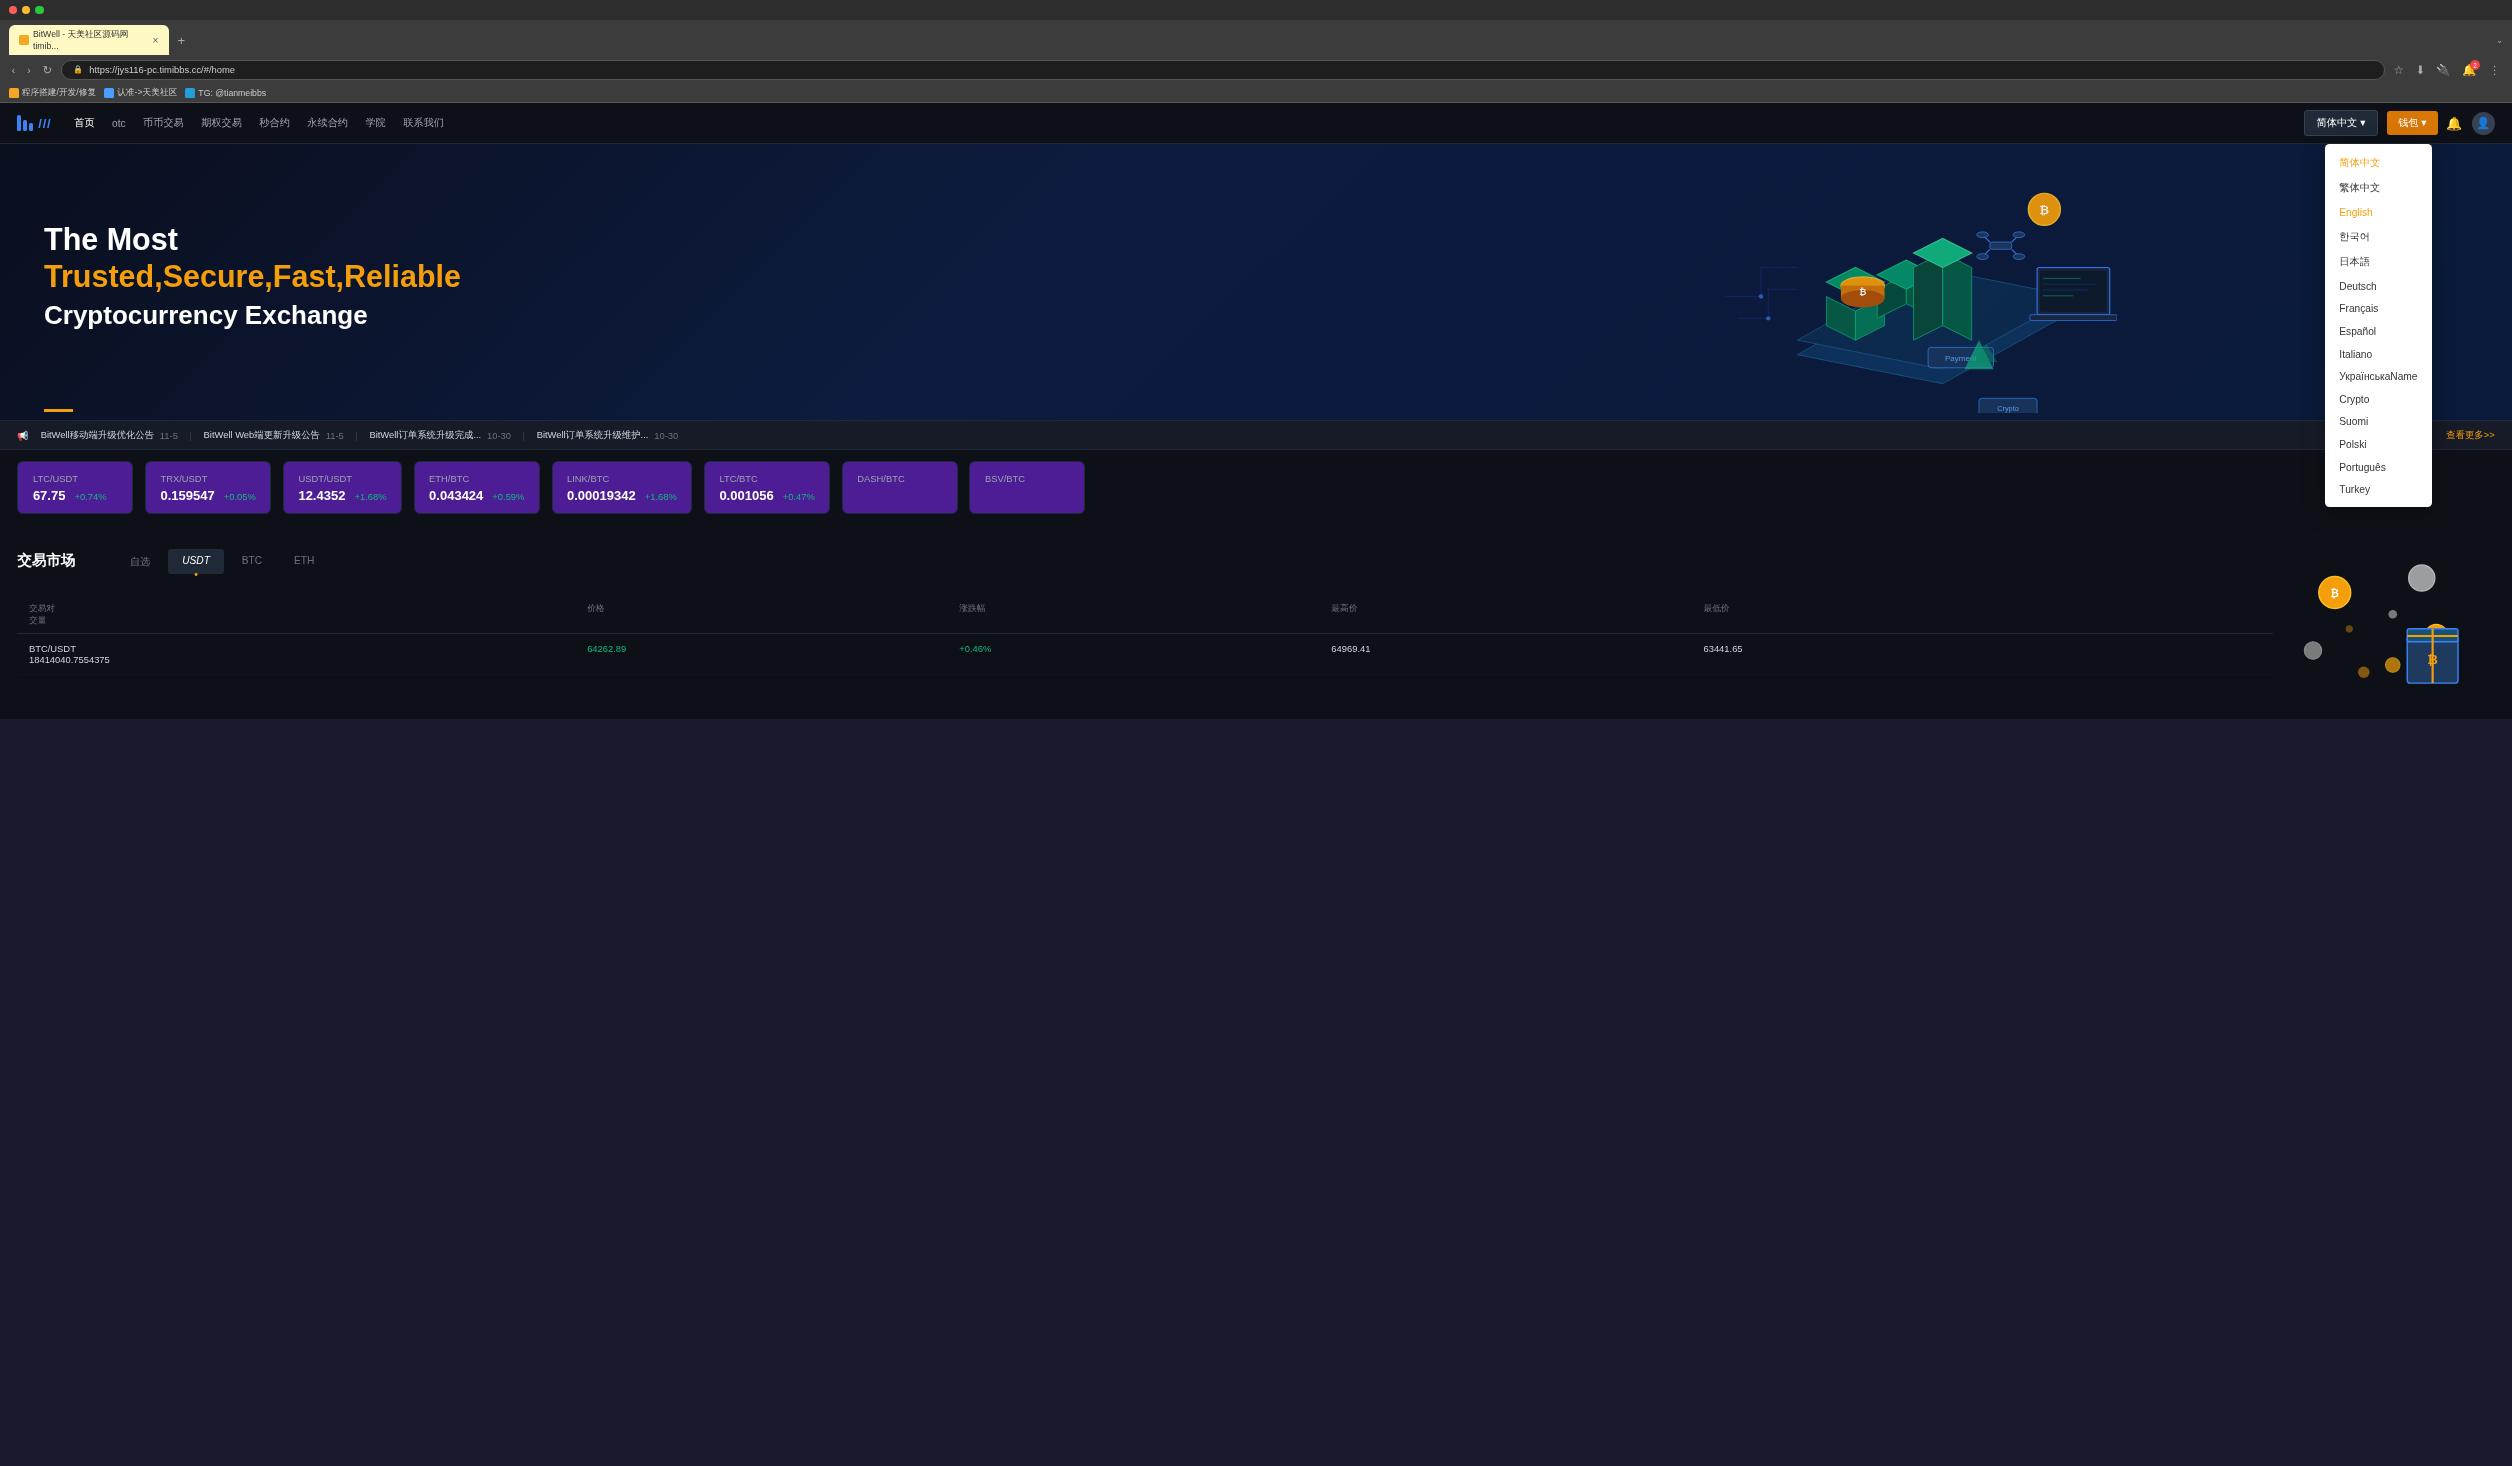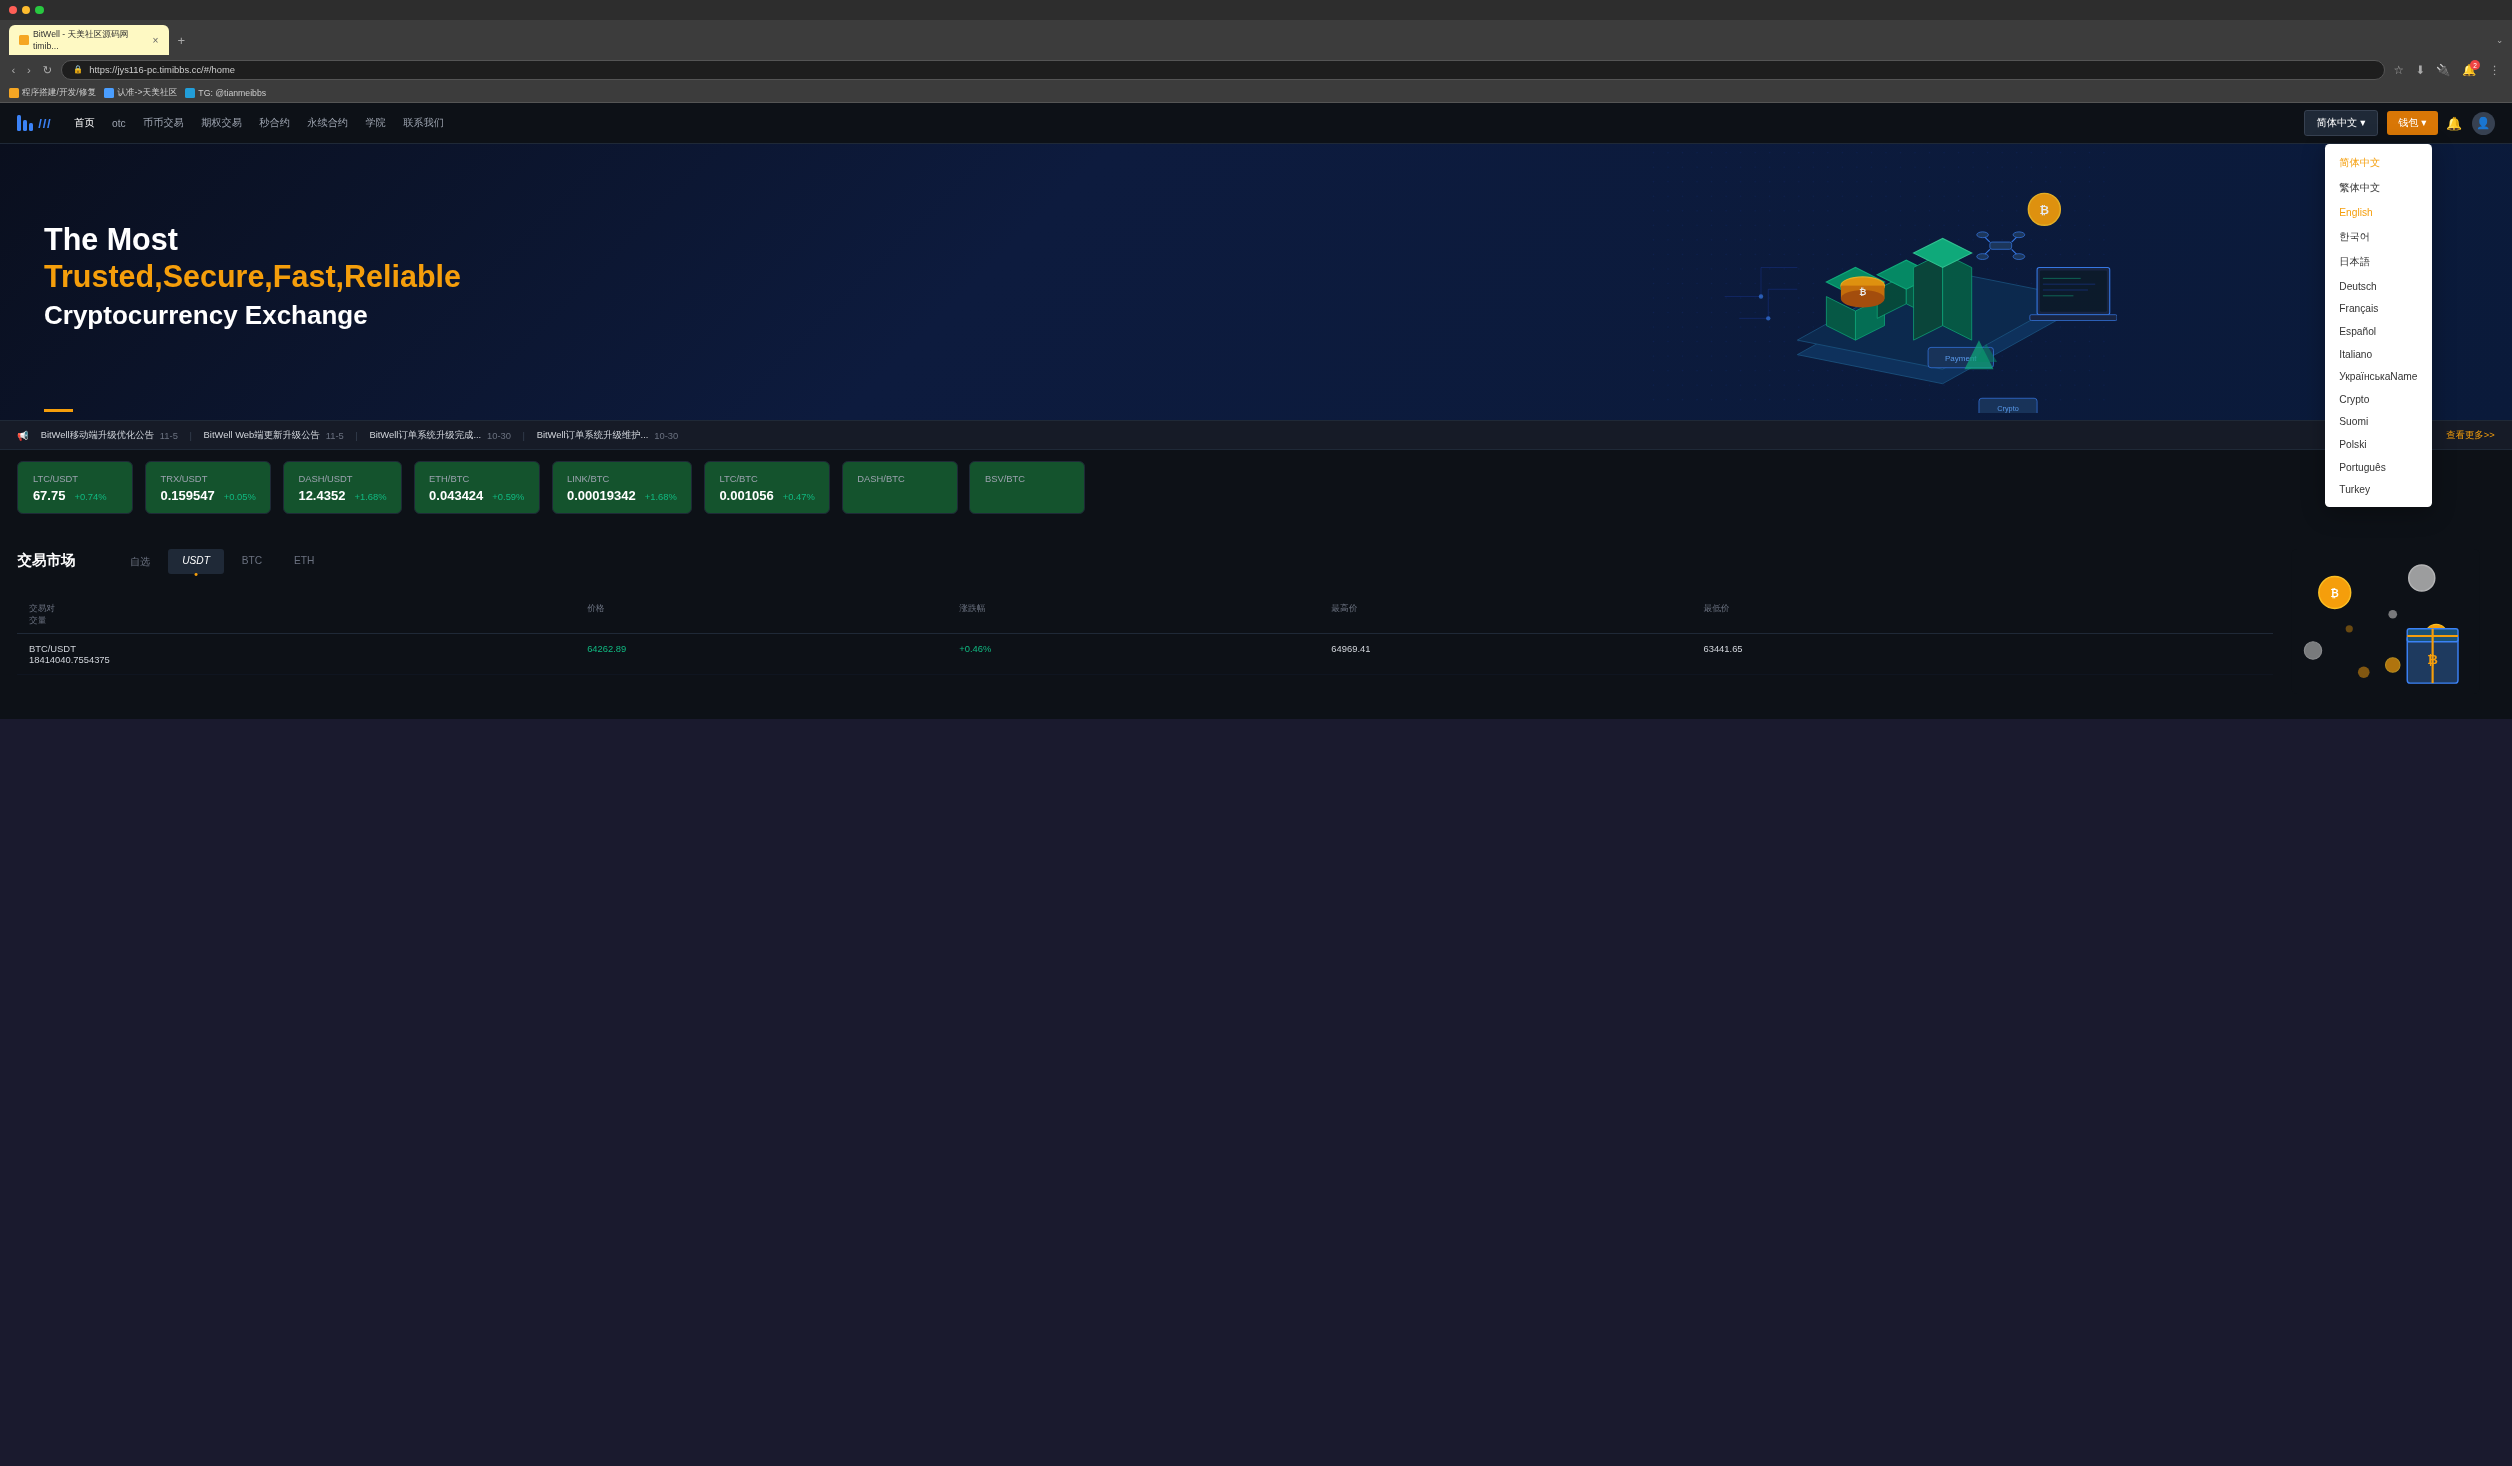--- a/index.html
+++ b/index.html
@@ -64,21 +64,21 @@
     
     .ticker-bar { background: #161b27; border-top: 0.7px solid #1f2937; border-bottom: 0.7px solid #1f2937; padding: 7.3px 17.4px; display: flex; align-items: center; gap: 11.6px; font-size: 9.4px; color: #9ca3af; overflow: hidden; }
     .ticker-speaker { color: #9ca3af; }
     .ticker-item { display: flex; align-items: center; gap: 5.8px; }
     .ticker-title { color: #d1d5db; }
     .ticker-date { color: #6b7280; }
     .ticker-more { color: #f59e0b; cursor: pointer; margin-left: auto; }
 
     
     .price-ticker { background: #0d1117; padding: 11.6px 17.4px; display: flex; gap: 11.6px; overflow-x: auto; }
-    .price-card { background: #14532d; border: 0.7px solid #1f2937; border-radius: 5.8px; padding: 10.2px 14.5px; min-width: 116px; cursor: pointer; }
+    .price-card { background: #4c1d95; border: 0.7px solid #1f2937; border-radius: 5.8px; padding: 10.2px 14.5px; min-width: 116px; cursor: pointer; }
     .price-pair { font-size: 9.4px; color: #9ca3af; margin-bottom: 4.4px; }
     .price-value { font-size: 13px; font-weight: 600; color: #fff; }
     .price-change { font-size: 9.4px; color: #10b981; margin-left: 5.8px; }
 
     
     .market-section { background: #0d1117; padding: 23px 17.4px; display: flex; gap: 17.4px; }
     .market-left { flex: 1; }
     .market-title { font-size: 14.5px; font-weight: 600; color: #fff; margin-bottom: 14.5px; }
     .market-tabs { display: flex; gap: 2.9px; margin-bottom: 11.6px; }
     .market-tab { padding: 5.8px 14.5px; font-size: 10.2px; color: #6b7280; cursor: pointer; border-radius: 2.9px; position: relative; }
@@ -309,21 +309,21 @@
       </div>
     </div>
     <div class="price-card">
       <div class="price-pair">TRX/USDT</div>
       <div>
         <span class="price-value">0.159547</span>
         <span class="price-change">+0.05%</span>
       </div>
     </div>
     <div class="price-card">
-      <div class="price-pair">DASH/USDT</div>
+      <div class="price-pair">USDT/USDT</div>
       <div>
         <span class="price-value">12.4352</span>
         <span class="price-change">+1.68%</span>
       </div>
     </div>
     <div class="price-card">
       <div class="price-pair">ETH/BTC</div>
       <div>
         <span class="price-value">0.043424</span>
         <span class="price-change">+0.59%</span>

